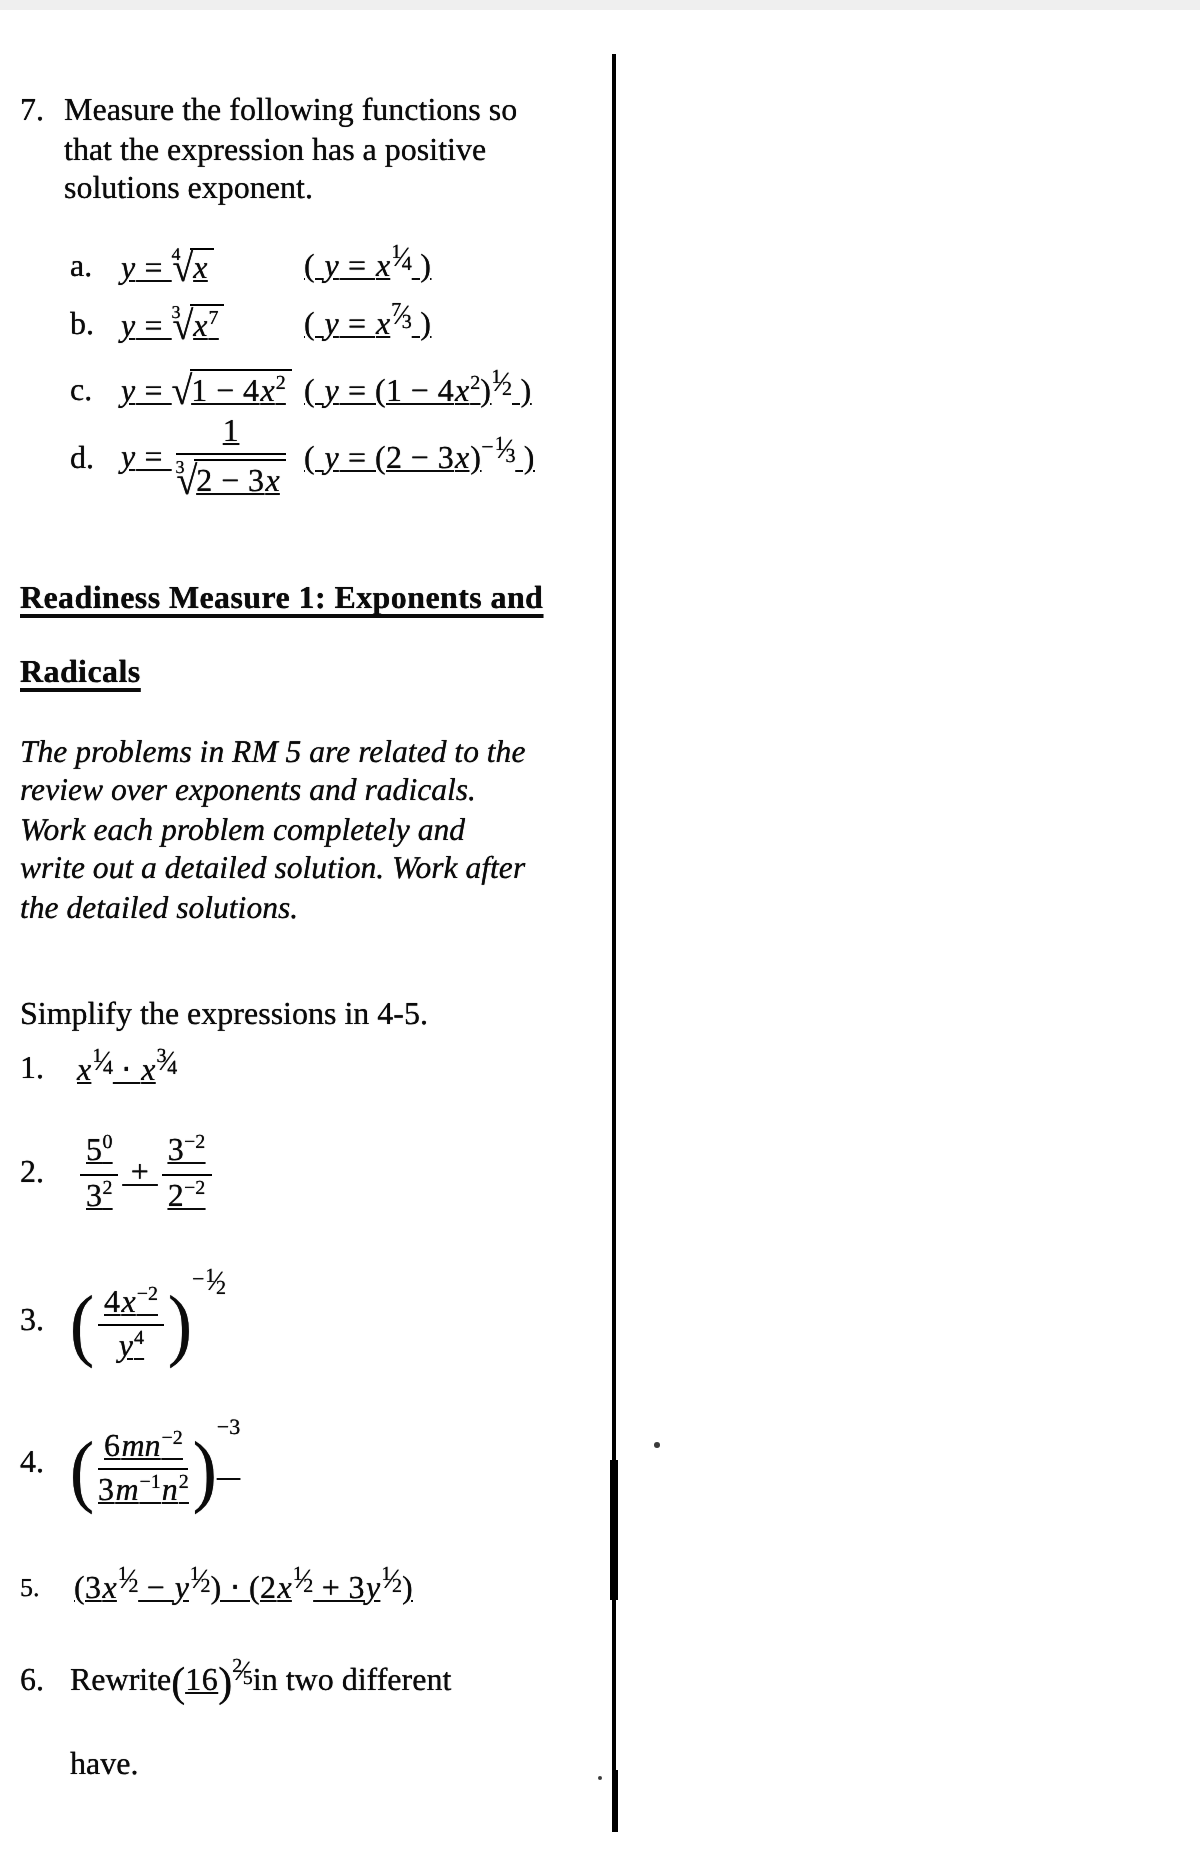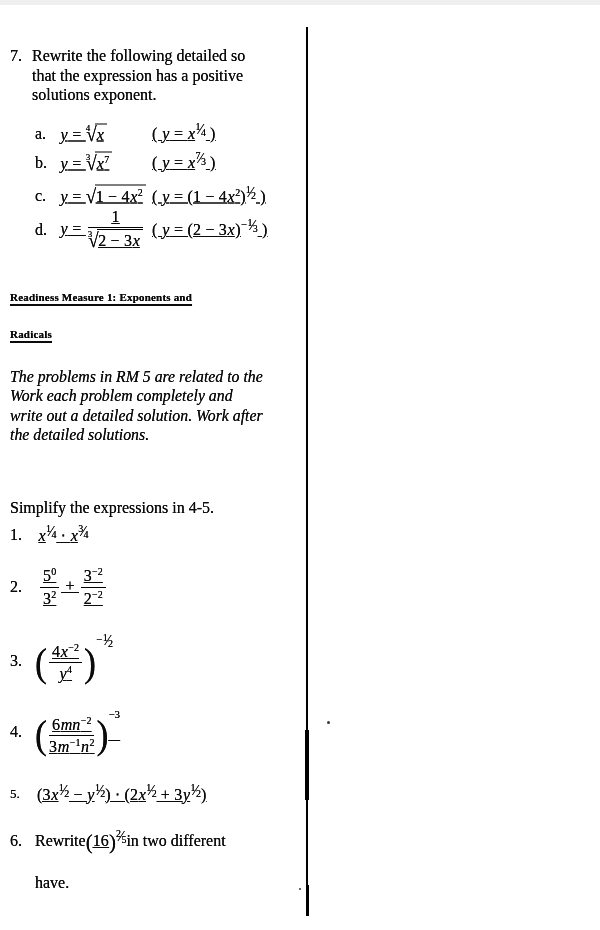--- a/index.html
+++ b/index.html
@@ -12,21 +12,21 @@
     overflow:hidden;
     text-shadow:0 0 0.35px currentColor;
   }
   .topband{position:absolute;left:0;top:0;width:600px;height:5px;background:#efefef;}
   
   .vseg{position:absolute;background:#000;}
   
   .abs{position:absolute;}
   .body16{font-size:16px;line-height:19.5px;}
   .heading{
-    font-size:11px;font-weight:bold;letter-spacing:0.2px;
+    font-size:16px;font-weight:bold;letter-spacing:0.2px;
     text-decoration:underline;text-decoration-thickness:1.5px;text-underline-offset:3px;
     white-space:nowrap;
   }
   .ital{font-style:italic;font-size:15.8px;line-height:19.4px;}
   .ital .pline{display:block;}
   .plines .pline{display:block;}
   
   .item{position:absolute;left:0;width:300px;}
   .item .lab{position:absolute;left:35px;top:50%;transform:translateY(-50%);font-size:16px;}
   .item .eq{position:absolute;left:60px;top:50%;transform:translateY(-50%);white-space:nowrap;font-size:16px;}
@@ -67,21 +67,21 @@
   <div class="vseg" style="left:306px;top:27px;width:2px;height:143px;"></div>
   <div class="vseg" style="left:305.5px;top:170px;width:2.8px;height:560px;"></div>
   <div class="vseg" style="left:305px;top:730px;width:4px;height:70px;"></div>
   <div class="vseg" style="left:306px;top:800px;width:1.5px;height:85px;"></div>
   <div class="vseg" style="left:305.5px;top:885px;width:3px;height:31px;"></div>
   <div class="speck" style="left:327px;top:721px;width:3px;height:3px;"></div>
   <div class="speck" style="left:299px;top:888px;width:2px;height:2px;"></div>
 
   <span class="abs body16" style="left:10px;top:46px;">7.</span>
   <div class="abs body16 plines" style="left:32px;top:46px;width:264px;">
-    <span class="pline">Rewrite the following detailed so</span>
+    <span class="pline">Measure the following functions so</span>
     <span class="pline">that the expression has a positive</span>
     <span class="pline">solutions exponent.</span>
   </div>
 
   <div class="item" style="top:120px;height:28px;">
     <span class="lab">a.</span>
     <span class="eq"><span class="mrow"><span class="mvar">y</span><span class="mtxt"> = </span><span class="sqrt"><span class="sqrt-idx">4</span><span class="sqrt-sign">√</span><span class="sqrt-rad"><span class="mrow"><span class="mvar">x</span></span></span></span></span></span>
     <span class="ans"><span class="mrow"><span class="mtxt">( </span><span class="mvar">y</span><span class="mtxt"> = </span><span class="mvar">x</span><span class="fexp"><span class="fn">1</span><span class="sl">⁄</span><span class="fd">4</span></span><span class="mtxt"> )</span></span></span>
   </div>
   <div class="item" style="top:149px;height:28px;">
@@ -98,20 +98,21 @@
     <span class="lab">d.</span>
     <span class="eq"><span class="mrow"><span class="mvar">y</span><span class="mtxt"> = </span><span class="frac"><span class="fr-n"><span class="mrow"><span class="mtxt">1</span></span></span><span class="fr-d"><span class="mrow"><span class="sqrt"><span class="sqrt-idx">3</span><span class="sqrt-sign">√</span><span class="sqrt-rad"><span class="mrow"><span class="mtxt">2 − 3</span><span class="mvar">x</span></span></span></span></span></span></span></span></span>
     <span class="ans"><span class="mrow"><span class="mtxt">( </span><span class="mvar">y</span><span class="mtxt"> = (2 − 3</span><span class="mvar">x</span><span class="mtxt">)</span><span class="fexp"><span class="neg">−</span><span class="fn">1</span><span class="sl">⁄</span><span class="fd">3</span></span><span class="mtxt"> )</span></span></span>
   </div>
 
   <div class="abs heading" style="left:10px;top:291px;">Readiness Measure 1: Exponents and</div>
   <div class="abs heading" style="left:10px;top:328px;">Radicals</div>
 
   <div class="abs ital" style="left:10px;top:367px;width:292px;">
     <span class="pline">The problems in RM 5 are related to the</span>
+    <span class="pline">review over exponents and radicals.</span>
     <span class="pline">Work each problem completely and</span>
     <span class="pline">write out a detailed solution. Work after</span>
     <span class="pline">the detailed solutions.</span>
   </div>
 
   <div class="abs body16" style="left:10px;top:498px;">Simplify the expressions in 4-5.</div>
 
   <div class="prob" style="top:520px;height:30px;">
     <span class="pnum" style="width:28px;">1.</span>
     <span class="mathbox"><span class="mrow"><span class="mvar">x</span><span class="fexp"><span class="fn">1</span><span class="sl">⁄</span><span class="fd">4</span></span><span class="mtxt"> ⋅ </span><span class="mvar">x</span><span class="fexp"><span class="fn">3</span><span class="sl">⁄</span><span class="fd">4</span></span></span></span>

